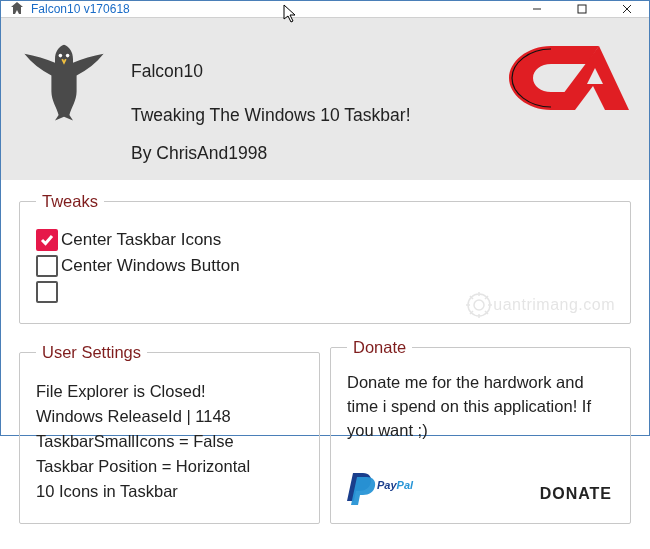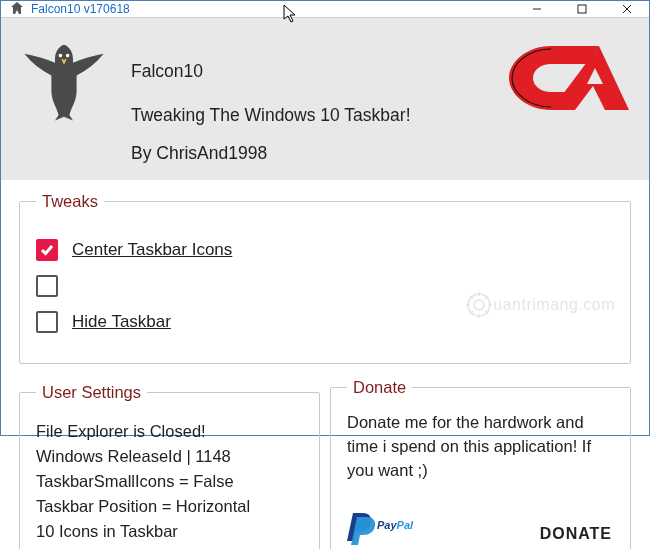--- a/index.html
+++ b/index.html
@@ -12,21 +12,21 @@
 .titlebar .controls div { width: 45px; display: flex; align-items: center; justify-content: center; color: #333; font-size: 13px; cursor: pointer; }
 .header { background: #e8e8e8; padding: 16px 18px 14px 18px; display: flex; align-items: flex-start; gap: 22px; }
 .header .falcon { width: 90px; height: 90px; flex-shrink: 0; }
 .header .info { flex: 1; padding-top: 6px; }
 .header .info .line { font-size: 17.5px; color: #222; line-height: 1.45; margin-top: 19px; }
 .header .info .by { margin-top: 12px; }
 .header .logo { width: 140px; height: 80px; flex-shrink: 0; margin-top: 4px; }
 .content { flex: 1; padding: 12px 18px 18px 18px; display: flex; flex-direction: column; gap: 14px; }
 fieldset { border: 1px solid #c8c8c8; border-radius: 2px; padding: 14px 16px 16px 16px; }
 legend { font-size: 16.5px; color: #7f1d1d; padding: 0 6px; }
-.check-row { display: flex; align-items: center; gap: 14px; font-size: 17px; color: #222; margin: 14px 0; text-decoration: underline; }
+.check-row { display: flex; align-items: center; gap: 3px; font-size: 17px; color: #222; margin: 4px 0; }
 .checkbox { width: 22px; height: 22px; border: 2px solid #555; border-radius: 2px; display: flex; align-items: center; justify-content: center; cursor: pointer; background: #fff; }
 .checkbox.checked { background: #e6184a; border-color: #e6184a; }
 .checkbox.checked svg { display: block; }
 .checkbox svg { display: none; width: 14px; height: 14px; stroke: #fff; stroke-width: 3; fill: none; }
 .row2 { display: flex; gap: 10px; align-items: flex-end; }
 .row2 fieldset { flex: 1; }
 .us-line { font-size: 16.5px; color: #222; margin: 6px 0; }
 .donate-text { font-size: 16.5px; color: #222; line-height: 1.45; }
 .donate-bottom { display: flex; align-items: flex-end; justify-content: space-between; margin-top: 28px; }
 .paypal { width: 70px; height: 36px; }
@@ -95,24 +95,24 @@
       <div class="check-row">
         <span class="checkbox checked">
             <svg viewBox="0 0 14 14">
               <polyline points="2,7 5.5,10.5 12,3"></polyline>
             </svg>
           </span>
         <span>Center Taskbar Icons</span>
       </div>
       <div class="check-row">
         <span class="checkbox"></span>
+        <span>Center Windows Button</span>
       </div>
       <div class="check-row">
         <span class="checkbox"></span>
-        <span>Hide Taskbar</span>
       </div>
     </fieldset>
 
     <div class="row2">
       <fieldset>
         <legend>User Settings</legend>
         <div class="us-line">File Explorer is Closed!</div>
         <div class="us-line">Windows ReleaseId | 1148</div>
         <div class="us-line">TaskbarSmallIcons = False</div>
         <div class="us-line">Taskbar Position = Horizontal</div>

